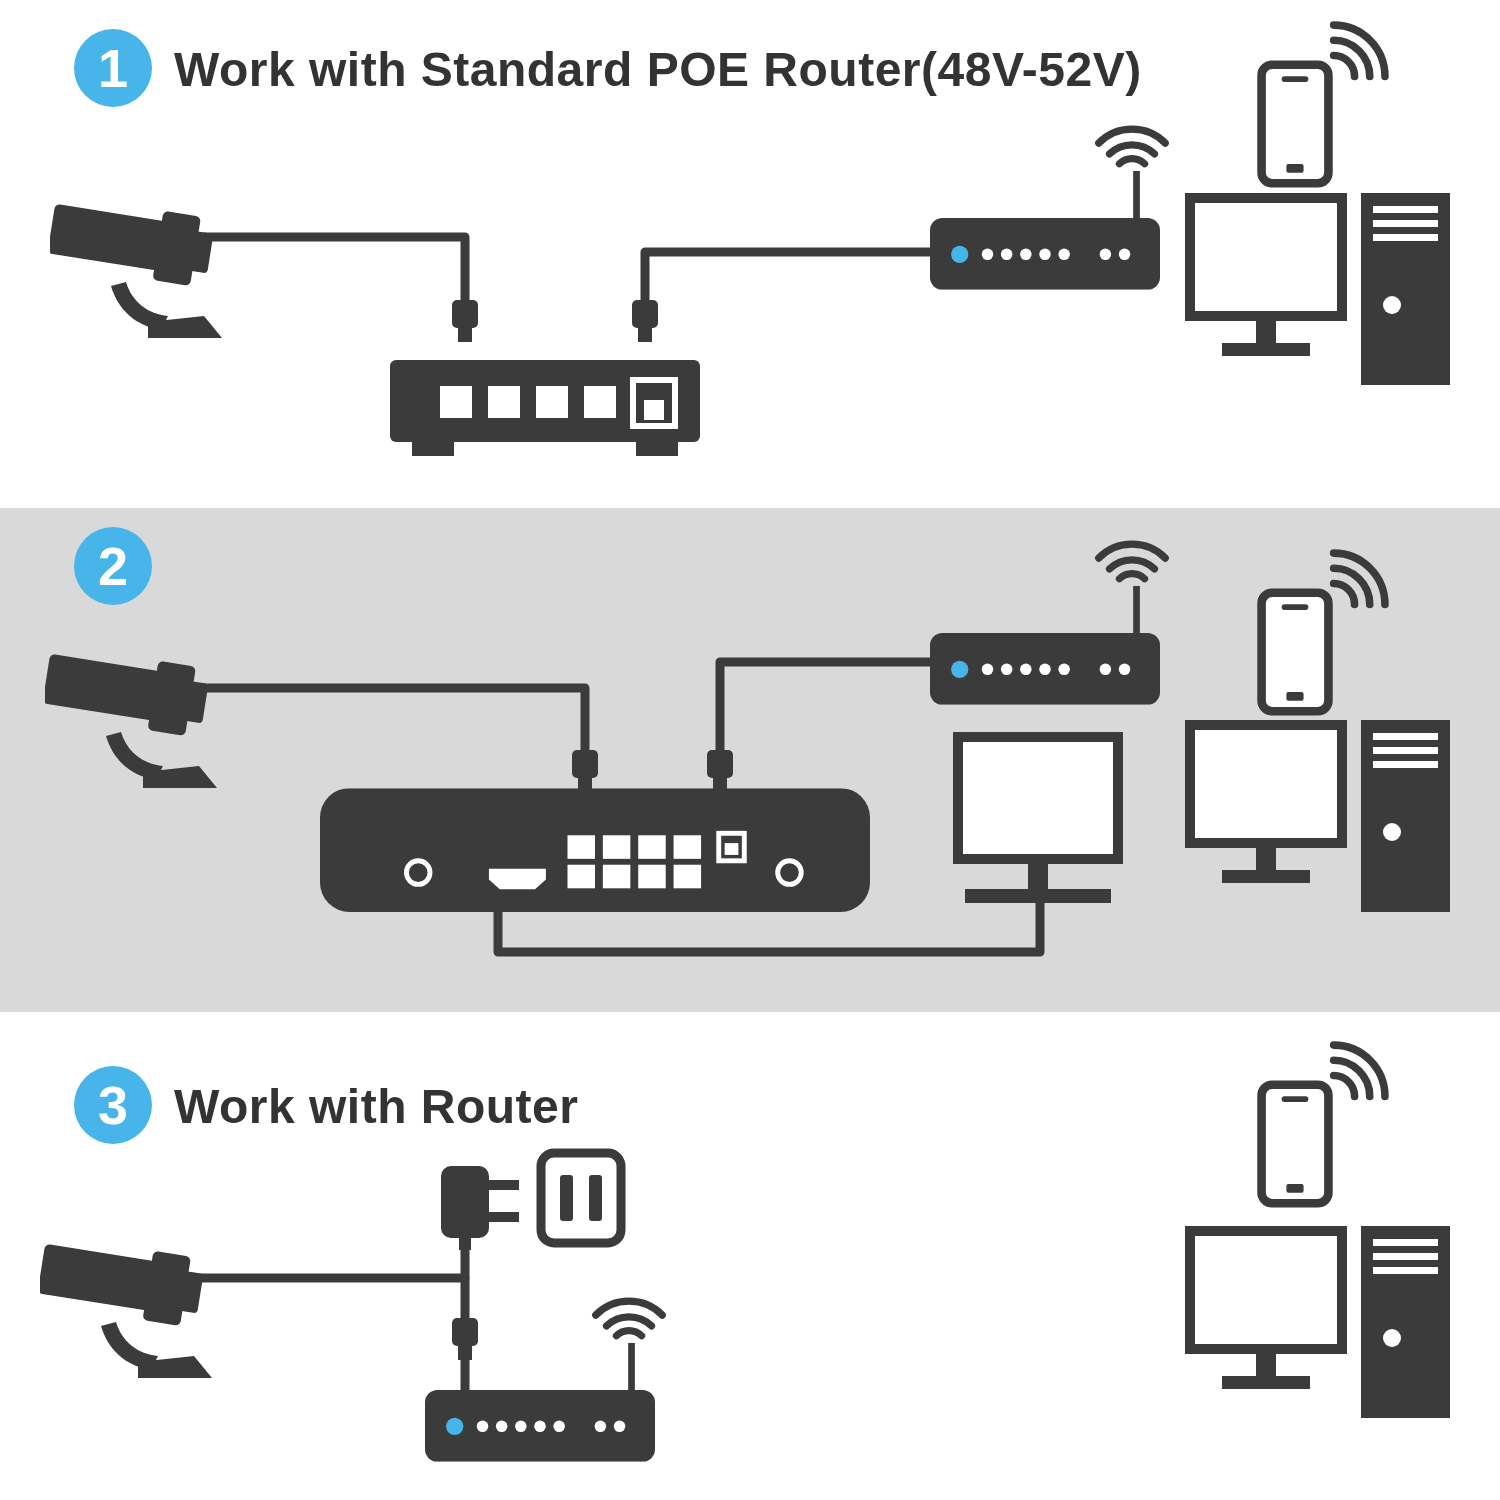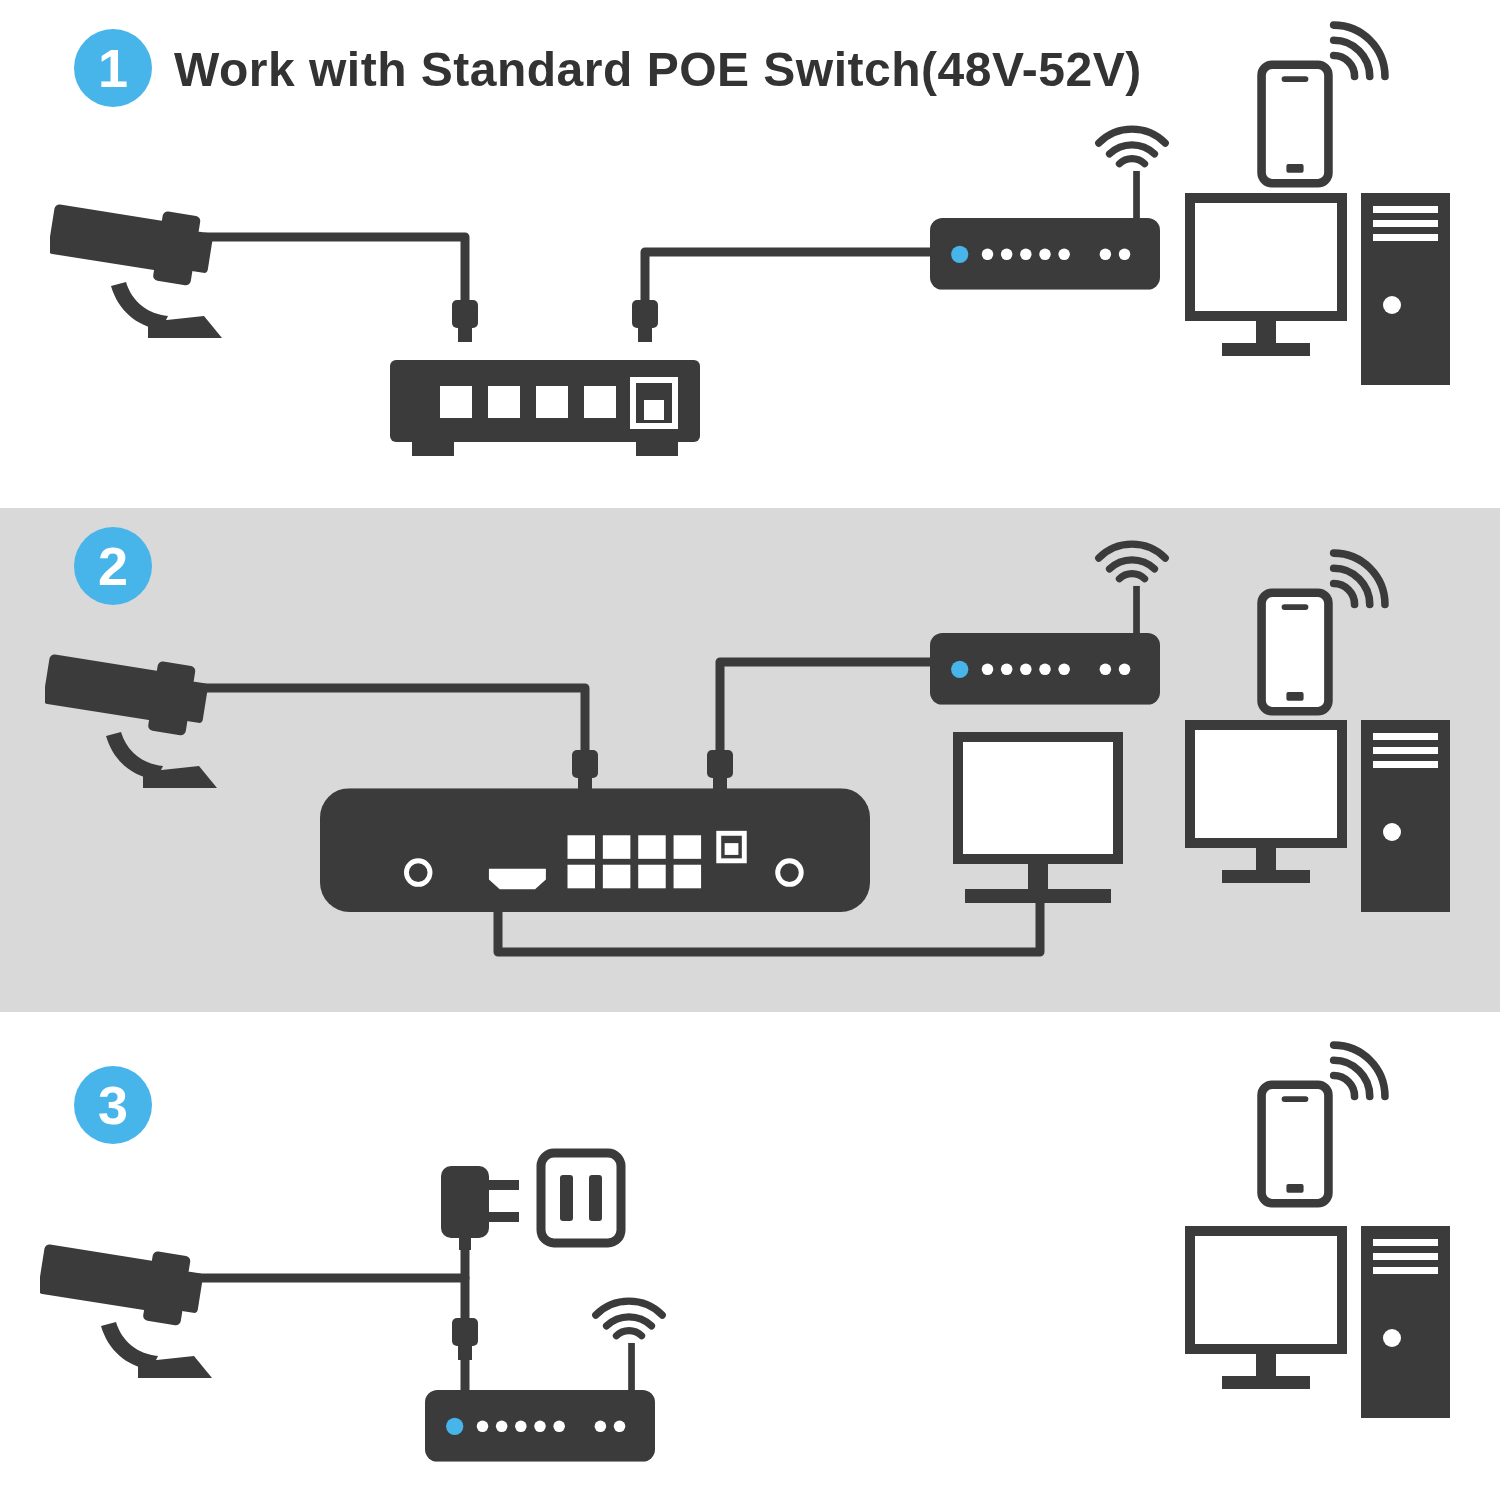--- a/index.html
+++ b/index.html
@@ -195,21 +195,21 @@
           <rect x="2" y="0" width="26" height="28" rx="5"></rect>
           <rect x="8" y="28" width="14" height="14"></rect>
         </g>
       </symbol>
     </defs>
   </svg>
 
   <div class="badge" style="left:74px;top:29px">
     <span>1</span>
   </div>
-  <h2 class="title" style="left:174px;top:42px">Work with Standard POE Switch(48V-52V)</h2>
+  <h2 class="title" style="left:174px;top:42px">Work with Standard POE Router(48V-52V)</h2>
 
   <svg class="icon" viewBox="0 0 180 150" style="left:50px;top:188px;width:180px;height:150px">
       <use href="#sym-camera"></use>
     </svg>
   <svg class="icon" viewBox="0 0 310 98" style="left:390px;top:360px;width:310px;height:98px">
       <use href="#sym-switch"></use>
     </svg>
   <svg class="icon" viewBox="0 0 240 130" style="left:930px;top:163px;width:230px;height:129px">
       <use href="#sym-router"></use>
     </svg>
@@ -251,20 +251,21 @@
   <svg class="icon" viewBox="0 0 80 134" style="left:1256px;top:588px;width:78px;height:128px">
       <use href="#sym-phone"></use>
     </svg>
   <svg class="icon" viewBox="0 0 90 80" style="left:1322px;top:536px;width:86px;height:76px">
       <use href="#sym-wifi-corner"></use>
     </svg>
 
   <div class="badge" style="left:74px;top:1066px">
     <span>3</span>
   </div>
+  <h2 class="title" style="left:174px;top:1079px">Work with Router</h2>
 
   <svg class="icon" viewBox="0 0 180 150" style="left:40px;top:1228px;width:180px;height:150px">
       <use href="#sym-camera"></use>
     </svg>
   <svg class="icon" viewBox="0 0 100 88" style="left:429px;top:1162px;width:100px;height:88px">
       <use href="#sym-adapter"></use>
     </svg>
   <svg class="icon" viewBox="0 0 90 100" style="left:536px;top:1148px;width:90px;height:100px">
       <use href="#sym-outlet"></use>
     </svg>

